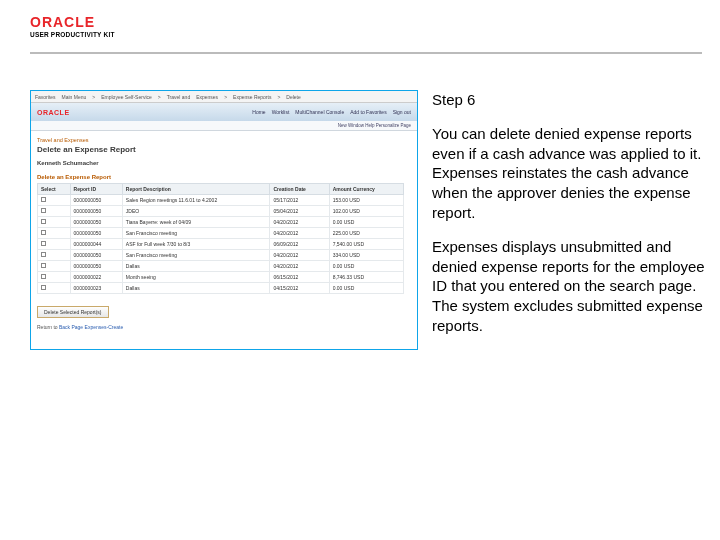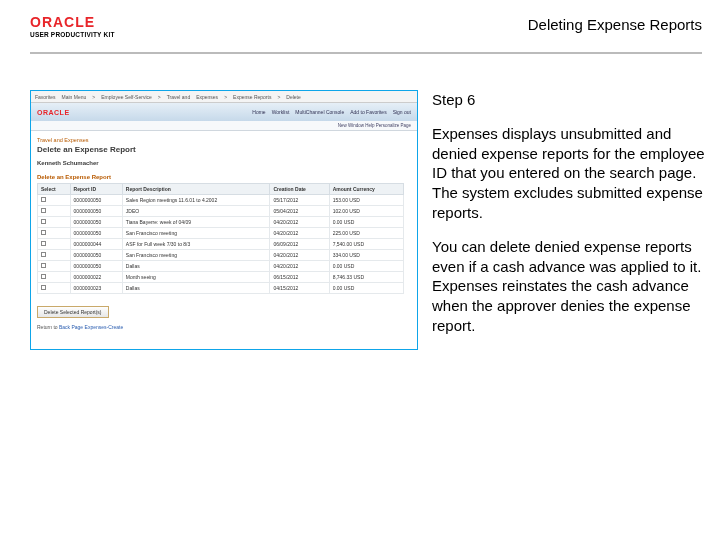--- a/index.html
+++ b/index.html
@@ -127,21 +127,20 @@
 </head>
 <body>
 
 <div class="header">
   <div class="logo-block">
     <div class="oracle-logo">
       <span>ORACLE</span>
     </div>
     <div class="upk">USER PRODUCTIVITY KIT</div>
   </div>
-  <div class="page-title">Deleting Expense Reports</div>
 </div>
 
 <div class="content">
   <div class="screenshot">
     <div class="app-topbar">
       <span>Favorites</span>
       <span>Main Menu</span>&gt;
       <span>Employee Self-Service</span>&gt;
       <span>Travel and</span>
       <span>Expenses</span>&gt;
@@ -245,16 +244,16 @@
       </div>
       <div class="footer-row">
         <span>Return to</span>
         <span style="color:#2a5db0">Back Page Expenses-Create</span>
       </div>
     </div>
   </div>
 
   <div class="instructions">
     <div class="step">Step 6</div>
+    <p>You can delete denied expense reports even if a cash advance was applied to it. Expenses reinstates the cash advance when the approver denies the expense report.</p>
     <p>Expenses displays unsubmitted and denied expense reports for the employee ID that you entered on the search page. The system excludes submitted expense reports.</p>
-    <p>You can delete denied expense reports even if a cash advance was applied to it. Expenses reinstates the cash advance when the approver denies the expense report.</p>
   </div>
 </div>
 
 </body></html>

